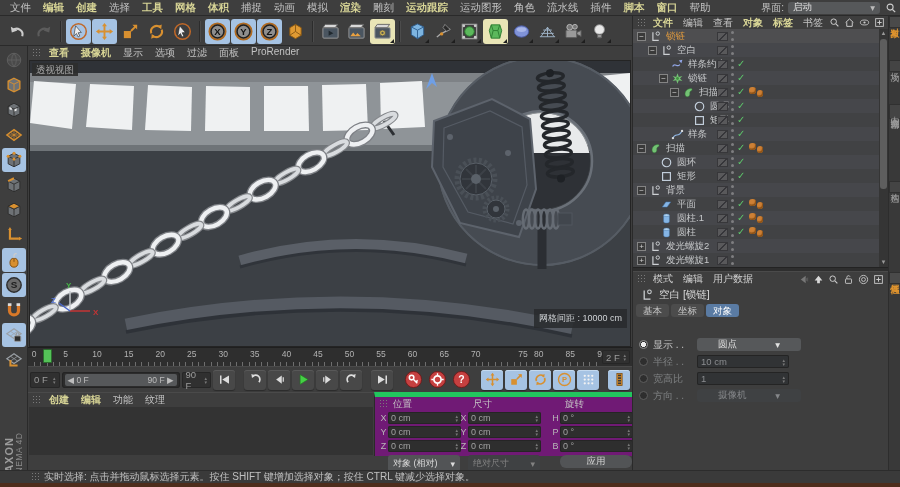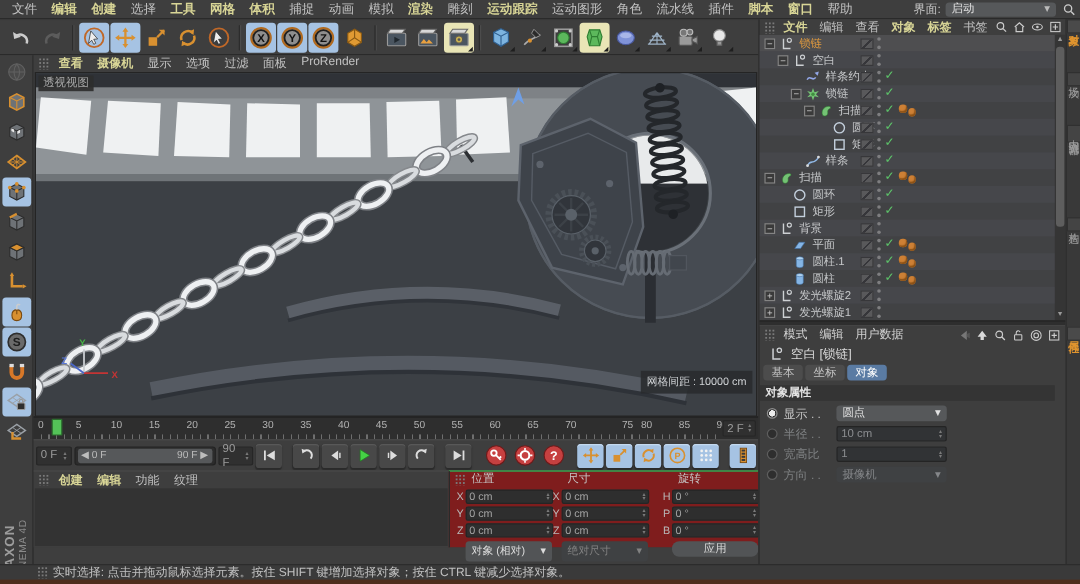--- a/index.html
+++ b/index.html
@@ -79,22 +79,22 @@
   .tpbtn{width:22px;height:20px;border-radius:3px;background:#484848;flex:none;
          box-shadow:inset 0 1px 0 #585858,0 1px 1px #2b2b2b;display:flex;align-items:center;justify-content:center;}
   .tpbtn.red{background:transparent;box-shadow:none;}
   .tpbtn.blue{background:#a6c3e3;box-shadow:inset 0 1px 0 #c4d9ef,0 1px 1px #2b2b2b;}
   .tpgap{width:5px;flex:none;}
   
   .material{position:absolute;left:28px;top:392px;width:346px;height:64px;background:#3e3e3e;
             border-top:1px solid #4a4a4a;}
   .pm-menu{height:13px;display:flex;align-items:center;font-size:10px;padding-left:2px;}
   .material-body{position:absolute;left:1px;top:14px;right:1px;bottom:1px;background:#333333;}
-  .coords{position:absolute;left:374px;top:392px;width:258px;height:64px;background:#7f1d1d;
-          border-top:1px solid #22c55e;border-left:1px solid #2a2a2a;}
+  .coords{position:absolute;left:374px;top:392px;width:258px;height:64px;background:#701a75;
+          border-top:5px solid #22c55e;border-left:1px solid #2a2a2a;}
   .cgroup{position:absolute;top:1px;width:82px;}
   .cgroup .ctitle{font-size:9.5px;color:#c6c6c6;margin-left:14px;height:12px;line-height:12px;}
   .crow{display:flex;align-items:center;height:13px;margin-top:1px;}
   .clab{width:9px;font-size:9px;color:#b8b8b8;text-align:center;flex:none;}
   .cfield{flex:1;height:12px;background:#2e2e2e;border-radius:2px;box-shadow:inset 0 0 0 1px #252525;
           display:flex;align-items:center;justify-content:space-between;font-size:9px;color:#a2a2a2;padding:0 3px;}
   .cfooter{margin:3px 0 0 9px;height:13px;}
   .cdd{height:17px;background:#525456;border-radius:3px;font-size:9px;color:#dcdcdc;display:flex;
        align-items:center;justify-content:space-between;padding:0 5px;width:72px;}
   .cdd.disabled{background:#3f4143;color:#828282;}
@@ -142,22 +142,22 @@
   .atab.active{background:#5a7ba3;color:#ffffff;}
   .attr-section{position:absolute;left:0;right:9px;top:305px;height:13px;background:#343434;color:#e2e2e2;
         font-size:9.5px;font-weight:bold;padding-left:5px;line-height:13px;}
   .attr-rows{position:absolute;left:0;right:9px;top:320px;}
   .arow{display:flex;align-items:center;height:17px;font-size:10px;}
   .radio{width:9px;height:9px;border:1px solid #8e8e8e;border-radius:50%;margin:0 5px 0 6px;flex:none;background:#2e2e2e;}
   .arow.on .radio{background:radial-gradient(circle,#ededed 0 2.5px,#2e2e2e 2.8px);}
   .arow.disabled .radio{border-color:#5e5e5e;}
   .alabel{width:44px;color:#c2c2c2;white-space:nowrap;overflow:hidden;}
   .arow.disabled .alabel{color:#7e8082;}
-  .add{width:92px;height:13px;background:#56585a;border-radius:3px;font-size:9.5px;color:#e2e2e2;
-       display:flex;align-items:center;justify-content:space-between;padding:0 5px;}
+  .add{width:104px;height:13px;background:#56585a;border-radius:3px;font-size:9.5px;color:#e2e2e2;
+       display:flex;align-items:center;justify-content:space-between;padding:0 21px;}
   .arow.disabled .add{background:#3f4143;color:#85878a;}
   .aspin{width:92px;height:13px;background:#313335;border-radius:2px;box-shadow:inset 0 0 0 1px #242424;
        font-size:9.5px;color:#8b8d90;display:flex;align-items:center;justify-content:space-between;padding:0 4px;}
   
   .vstrip{position:absolute;left:888px;top:16px;width:12px;bottom:17px;background:#393939;border-left:1px solid #2d2d2d;}
   .vtab{position:absolute;left:0;width:12px;writing-mode:vertical-rl;font-size:9px;color:#9c9c9c;
         background:#444444;border:1px solid #303030;text-align:center;padding:4px 0;letter-spacing:1px;line-height:10px;}
   .vtab.active{color:#e0942e;background:#4a4a4a;font-weight:bold;}
   
   .statusbar{position:absolute;left:0;right:0;top:470px;height:13px;background:#3a3a3a;
@@ -1227,21 +1227,20 @@
             <circle cx="13.5" cy="5.5" r="2.6" fill="none" stroke="#cdd0d3" stroke-width="1.5"></circle>
           </svg>
         </span>
       <span>空白 [锁链]</span>
     </div>
     <div class="attr-tabs" id="attr-tabs">
         <span class="atab">基本</span>
         <span class="atab">坐标</span>
         <span class="atab active">对象</span>
       </div>
-    <div class="attr-section">对象属性</div>
     <div class="attr-rows" id="attr-rows">
         <div class="arow on">
           <span class="radio"></span>
           <span class="alabel">显示 . .</span>
           <span class="add">
             <span>圆点</span>
             <span>▾</span>
           </span>
         </div>
         <div class="arow disabled">

